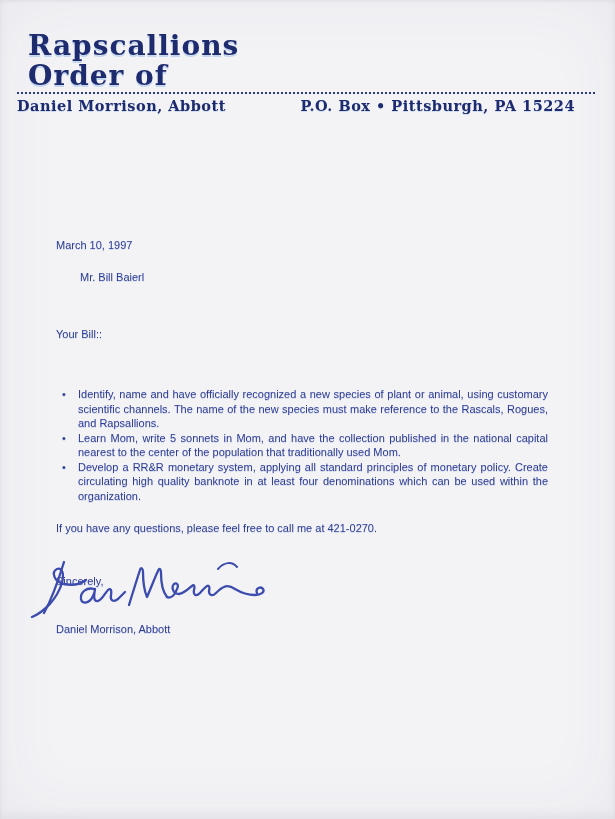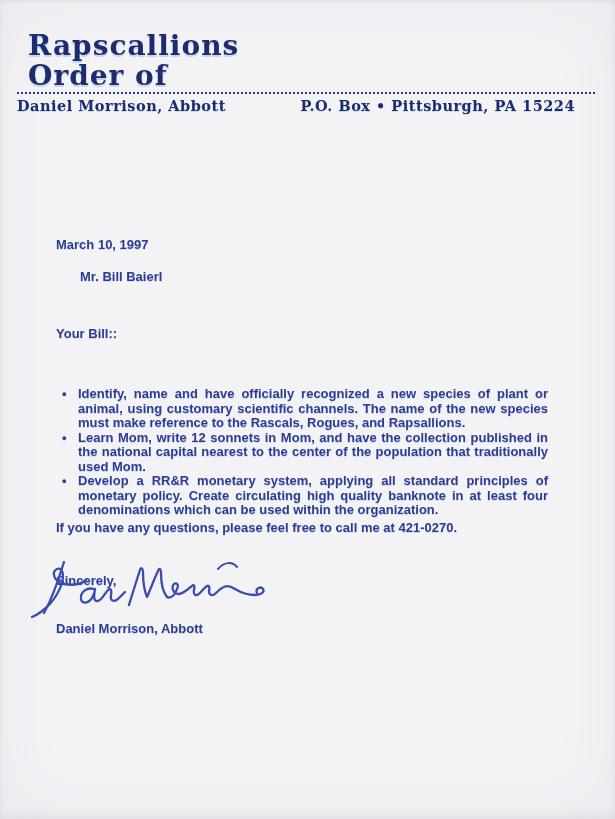--- a/index.html
+++ b/index.html
@@ -63,25 +63,24 @@
   }
   .contact-right { margin-right: 22px; }
 
   
   .letter-body {
     position: absolute;
     left: 56px;
     top: 0;
     width: 492px;
     height: 613px;
-    font-size: 13px;
+    font-size: 11px;
     line-height: 14.5px;
     color: #2e3d94;
     text-shadow: 0 0.5px 0.6px rgba(100,130,210,0.25);
-    font-weight: bold;
   }
 
   .letter-body p { position: absolute; left: 0; }
 
   .date-line       { top: 238px; }
   .recipient-line  { top: 270px; margin-left: 24px; }
   .salutation-line { top: 327px; }
   .intro-line      { top: 356px; }
 
   ul.challenges {
@@ -142,21 +141,21 @@
     <p class="salutation-line">Your Bill::</p>
 
 
     <ul class="challenges">
       <li>
         <span class="bullet-dot">•</span>
         <span>Identify, name and have officially recognized a new species of plant or animal, using customary scientific channels.  The name of the new species must make reference to the Rascals, Rogues, and Rapsallions.</span>
       </li>
       <li>
         <span class="bullet-dot">•</span>
-        <span>Learn Mom, write 12 sonnets in Mom, and have the collection published in the national capital nearest to the center of the population that traditionally used Mom.</span>
+        <span>Learn Mom, write 5 sonnets in Mom, and have the collection published in the national capital nearest to the center of the population that traditionally used Mom.</span>
       </li>
       <li>
         <span class="bullet-dot">•</span>
         <span>Develop a RR&amp;R monetary system, applying all standard principles of monetary policy.  Create circulating high quality banknote in at least four denominations which can be used within the organization.</span>
       </li>
     </ul>
 
     <p class="closing-line">If you have any questions, please feel free to call me at 421-0270.</p>
 
     <p class="signoff-line">Sincerely,</p>

